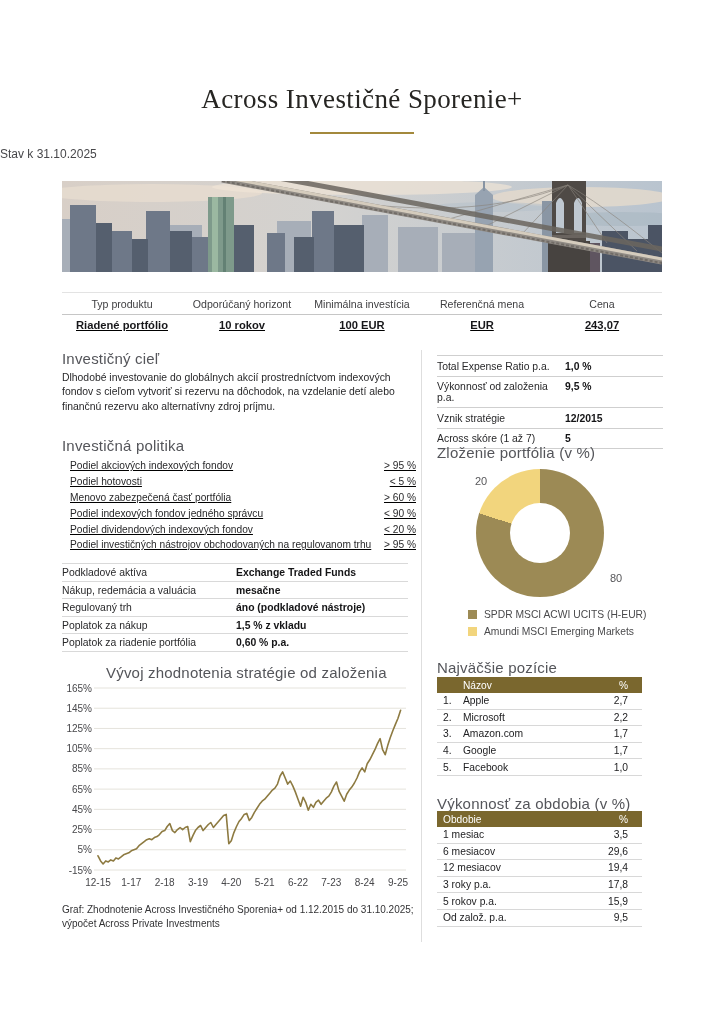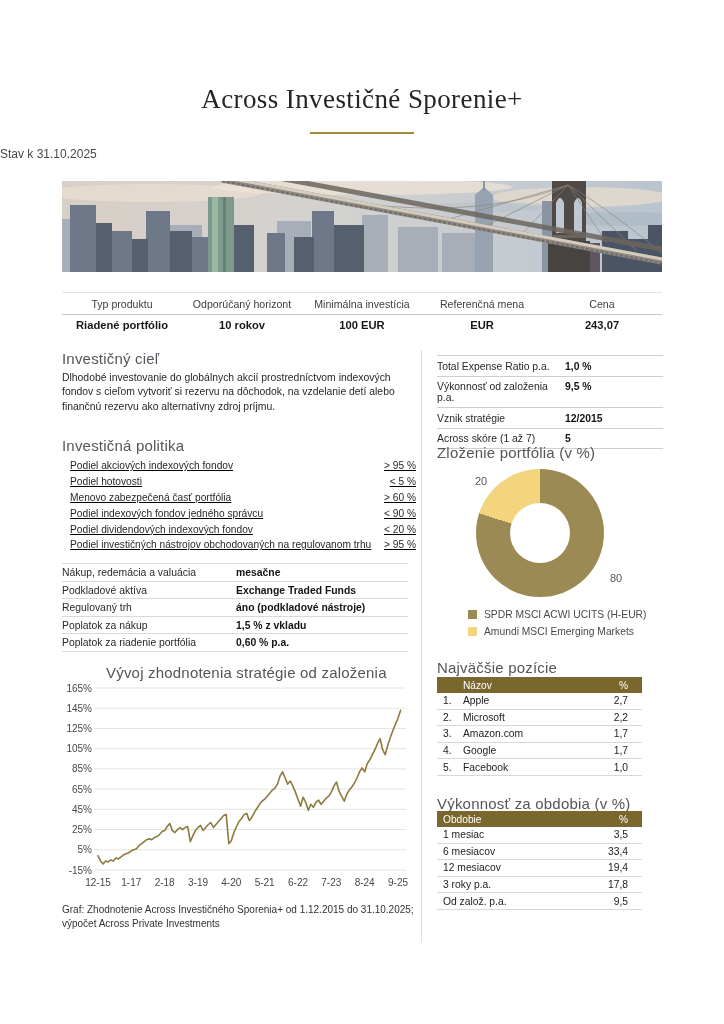--- a/index.html
+++ b/index.html
@@ -9,21 +9,21 @@
   .title{position:absolute;left:0;top:84px;width:724px;text-align:center;
          font-family:"Liberation Serif",serif;font-size:27px;font-weight:400;color:#262522;letter-spacing:.4px;}
   .gold-divider{position:absolute;left:310px;top:132px;width:104px;height:2px;background:#a3893c;}
   .subtitle{position:absolute;left:0;top:147px;width:724px;font-size:12px;color:#47474a;}
   
   .banner{position:absolute;left:62px;top:181px;width:600px;height:91px;overflow:hidden;}
   .banner svg{display:block;width:100%;height:100%;}
   
   .product-table{position:absolute;left:62px;top:292px;width:600px;border-top:1px solid #e3e3e3;}
   .prow{display:flex;}
-  .prow.vals{border-top:1px solid #c6c6c6;}
+  .prow.vals{border-top:1px solid #c6c6c6;text-decoration:underline;}
   .pcell{flex:1;text-align:center;}
   .phead{font-size:10.6px;color:#3e3e40;padding:5px 0 4px;}
   .pval{font-size:11.2px;font-weight:bold;color:#17171a;padding:4px 0 6px;}
   
   .sec-h{position:absolute;font-size:15px;font-weight:400;color:#54555a;letter-spacing:.2px;}
   
   .goal-text{position:absolute;left:62px;top:371px;width:346px;font-size:10.4px;line-height:14.3px;color:#28282a;}
   
   .policy-list{position:absolute;left:70px;top:458px;width:346px;text-decoration:underline;}
   .polrow{display:flex;justify-content:space-between;padding:2.4px 0;font-size:10.2px;color:#28282a;}
@@ -195,26 +195,26 @@
         <div class="polval">&lt; 20 %</div>
       </div>
       <div class="polrow">
         <div class="pollabel">Podiel investičných nástrojov obchodovaných na regulovanom trhu</div>
         <div class="polval">&gt; 95 %</div>
       </div>
     </div>
 
   <div class="fund-table">
       <div class="kvrow">
+        <div class="kvlabel">Podkladové aktíva</div>
+        <div class="kvval">Exchange Traded Funds</div>
+      </div>
+      <div class="kvrow">
         <div class="kvlabel">Nákup, redemácia a valuácia</div>
         <div class="kvval">mesačne</div>
-      </div>
-      <div class="kvrow">
-        <div class="kvlabel">Podkladové aktíva</div>
-        <div class="kvval">Exchange Traded Funds</div>
       </div>
       <div class="kvrow">
         <div class="kvlabel">Regulovaný trh</div>
         <div class="kvval">áno (podkladové nástroje)</div>
       </div>
       <div class="kvrow">
         <div class="kvlabel">Poplatok za nákup</div>
         <div class="kvval">1,5 % z vkladu</div>
       </div>
       <div class="kvrow">
@@ -335,29 +335,33 @@
       <div class="brown-head">
         <div class="bh-name2">Obdobie</div>
         <div class="bh-pct">%</div>
       </div>
       <div class="trow">
         <div class="perf-label">1 mesiac</div>
         <div class="pos-val">3,5</div>
       </div>
       <div class="trow">
         <div class="perf-label">6 mesiacov</div>
-        <div class="pos-val">33,4</div>
+        <div class="pos-val">29,6</div>
       </div>
       <div class="trow">
         <div class="perf-label">12 mesiacov</div>
         <div class="pos-val">19,4</div>
       </div>
       <div class="trow">
         <div class="perf-label">3 roky p.a.</div>
         <div class="pos-val">17,8</div>
       </div>
       <div class="trow">
+        <div class="perf-label">5 rokov p.a.</div>
+        <div class="pos-val">15,9</div>
+      </div>
+      <div class="trow">
         <div class="perf-label">Od založ. p.a.</div>
         <div class="pos-val">9,5</div>
       </div>
     </div>
 
 </div>
 
 </body></html>

